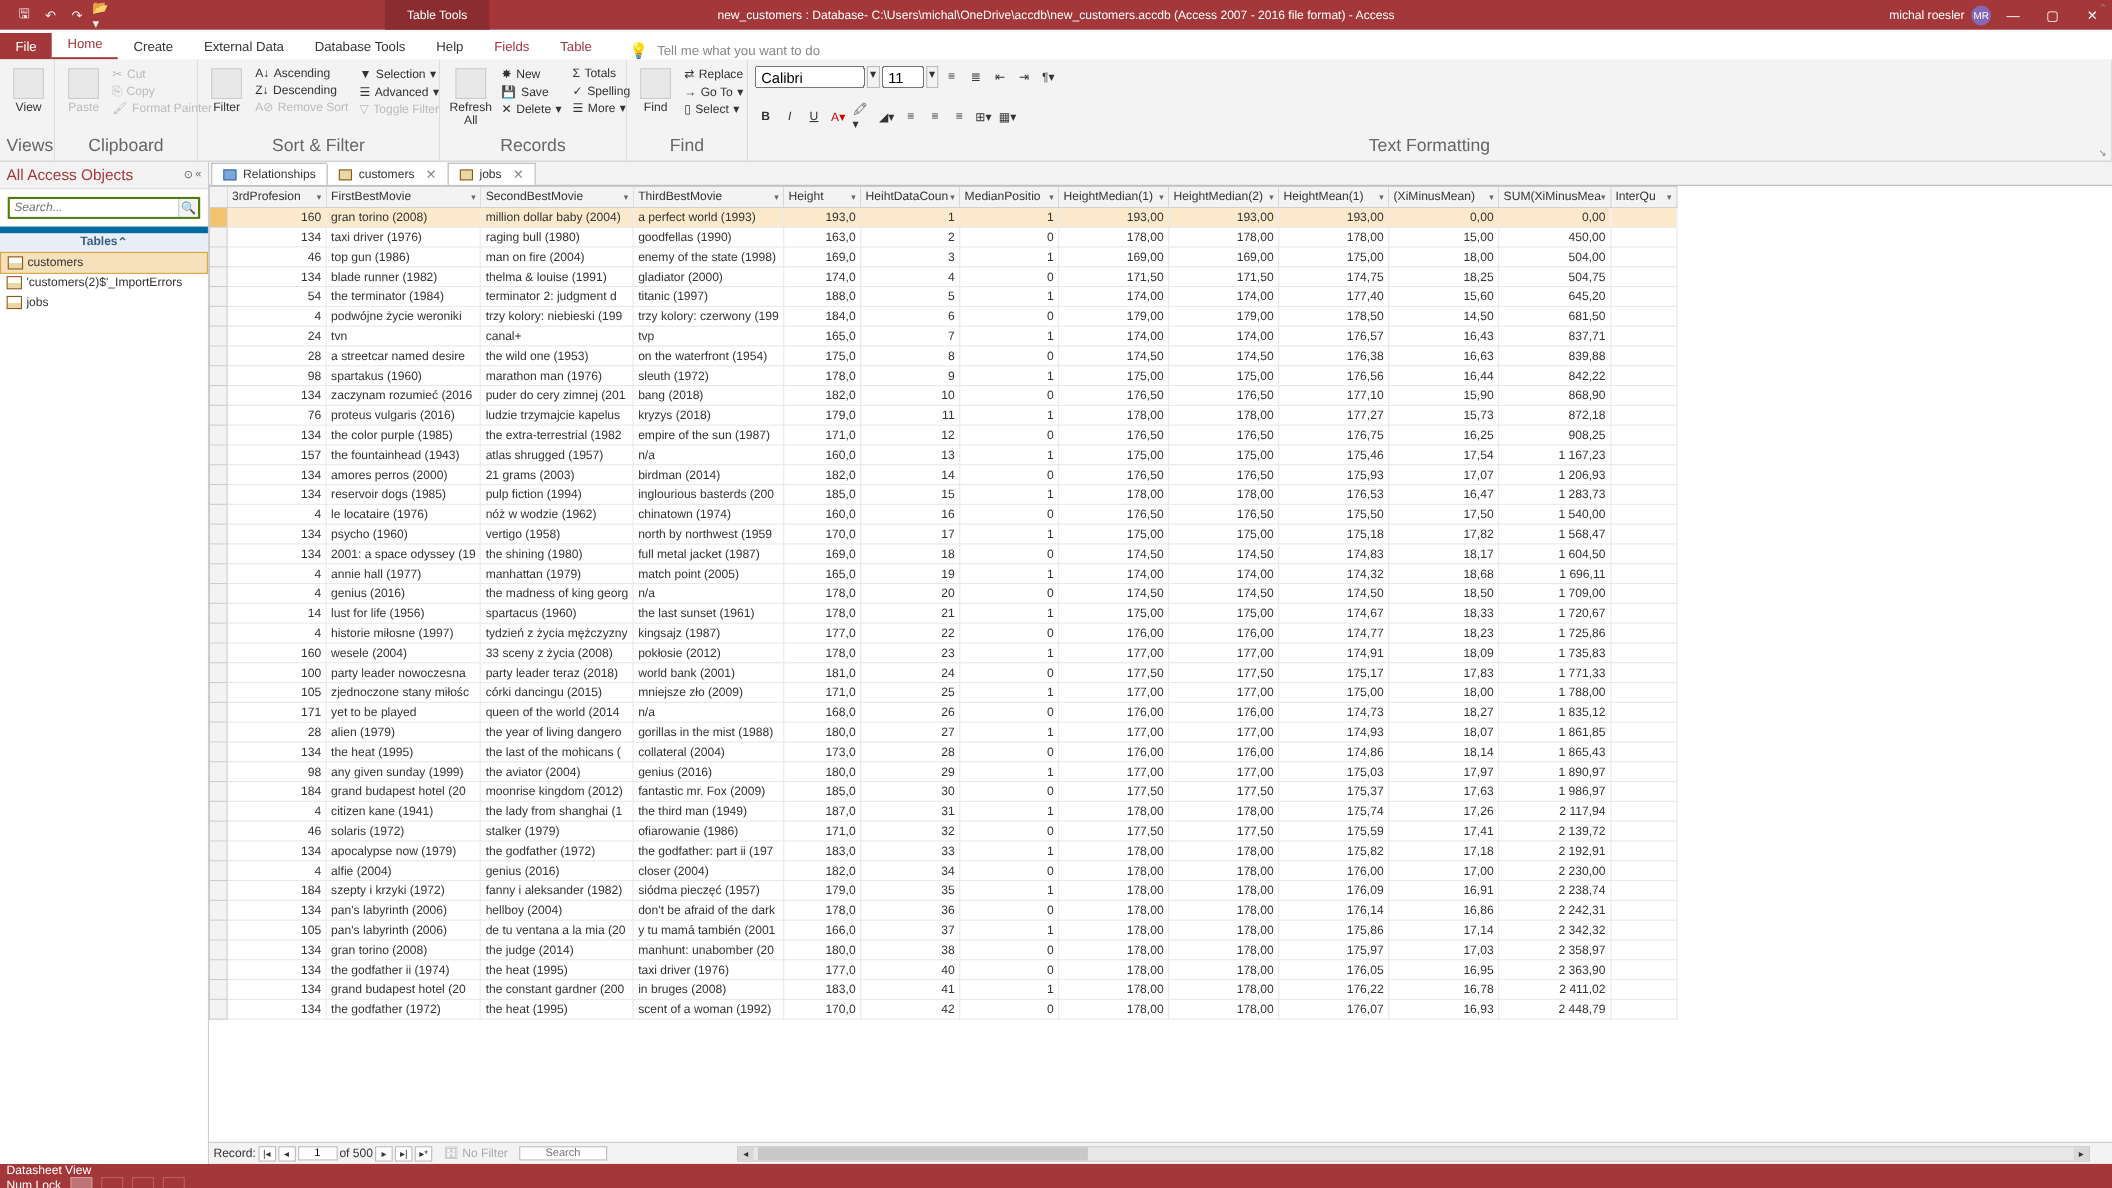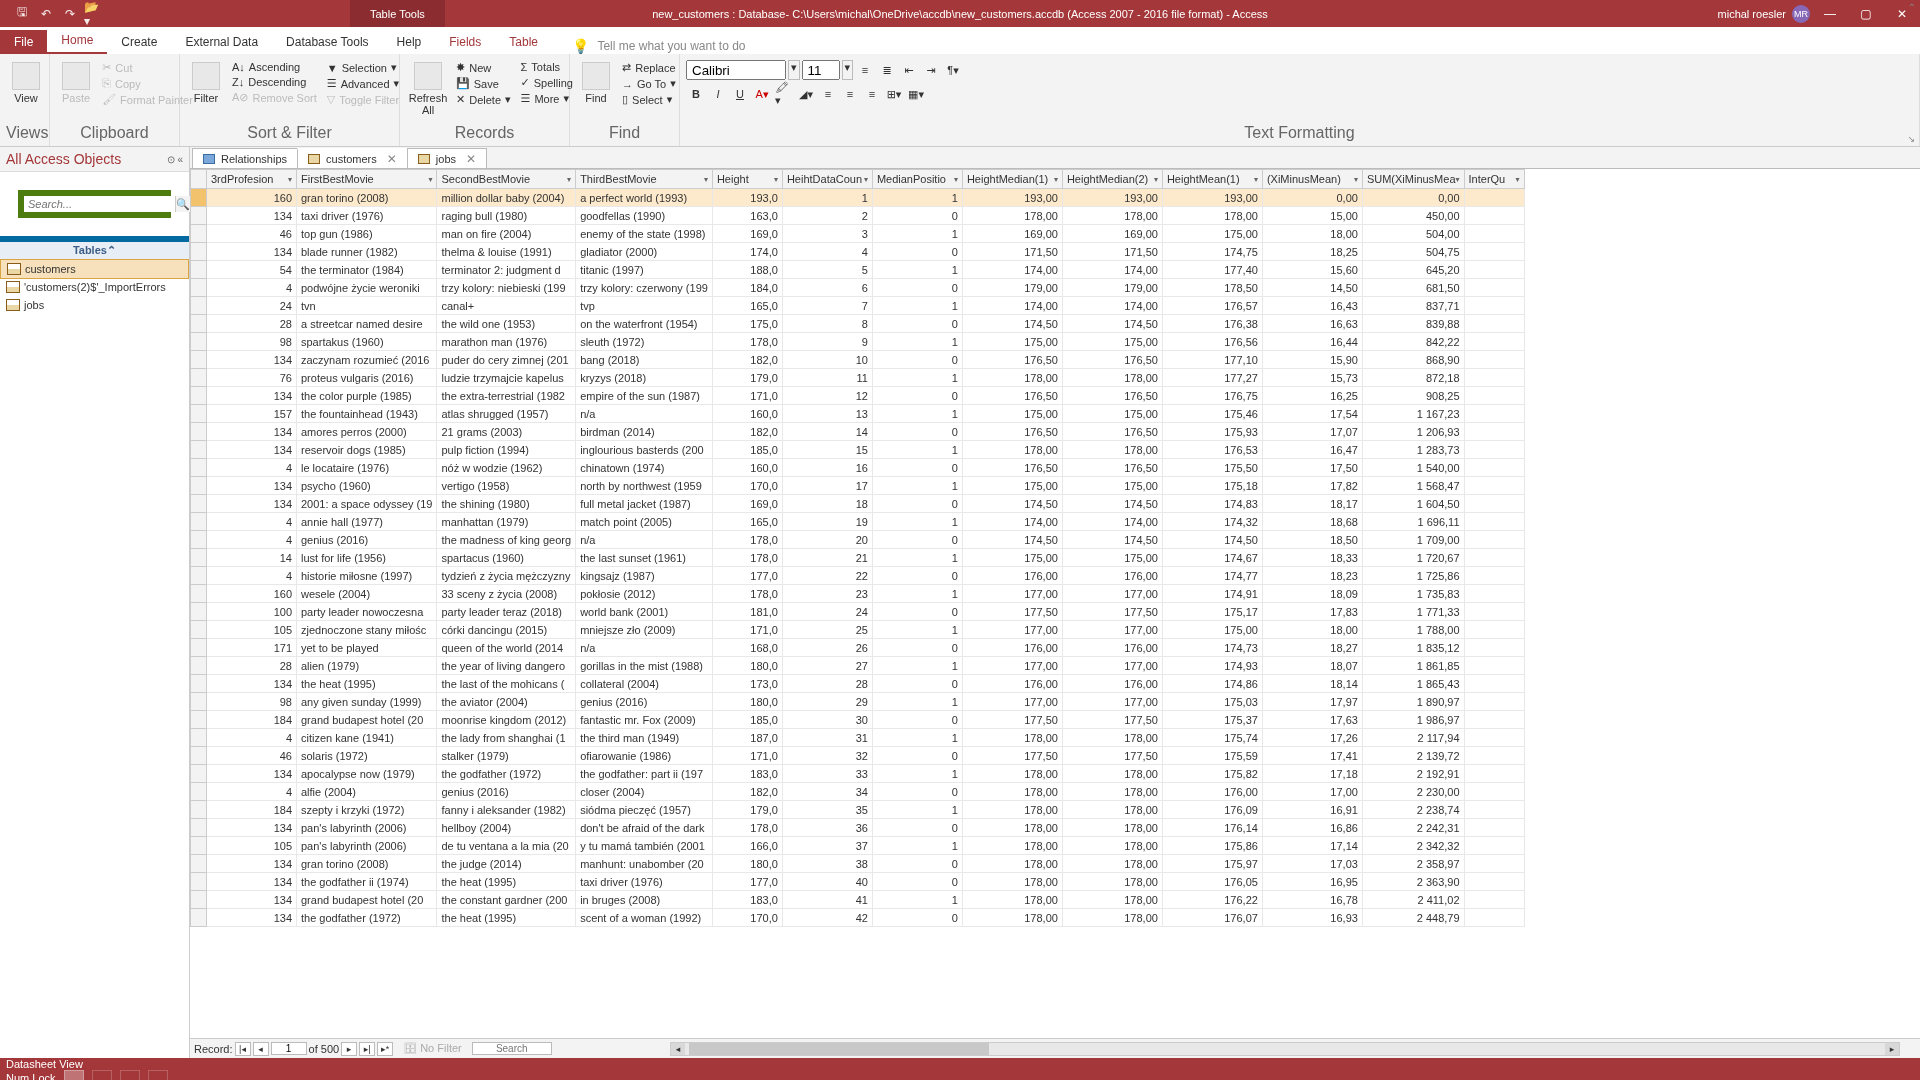--- a/index.html
+++ b/index.html
@@ -42,21 +42,21 @@
 .ribbon .fmt-btn { width: 20px; height: 20px; border: 1px solid transparent; display: flex; align-items: center; justify-content: center; font-size: 11px; }
 .ribbon .launcher { position: absolute; right: 4px; bottom: 2px; font-size: 9px; color: #888; }
 
 
 .workspace { display: flex; height: calc(100% - 27px - 27px - 93px - 22px); }
 
 
 .navpane { width: 190px; border-right: 1px solid #ccc; background: #fff; display: flex; flex-direction: column; }
 .navpane .header { background: #f3f3f3; border-bottom: 1px solid #ddd; padding: 4px 6px; display: flex; align-items: center; justify-content: space-between; font-size: 14px; color: #a4373a; }
 .navpane .header .arrows { font-size: 10px; color: #666; display: flex; gap: 2px; }
-.navpane .search { display: flex; border: 6px solid #4d7c0f; margin: 18px; }
+.navpane .search { display: flex; border: 2px solid #4d7c0f; margin: 7px; }
 .navpane .search input { flex: 1; border: 0; padding: 2px 4px; font-size: 11px; font-style: italic; color: #888; outline: none; }
 .navpane .search .mag { width: 18px; display: flex; align-items: center; justify-content: center; background: #f3f3f3; border-left: 1px solid #ccc; }
 .navpane .section { background: #e8eef5; border-top: 6px solid #0369a1; border-bottom: 1px solid #c4d5e8; padding: 2px 6px; font-weight: bold; font-size: 11px; display: flex; justify-content: center; color: #3b5d86; }
 .navpane .item { padding: 3px 6px 3px 24px; font-size: 11px; display: flex; align-items: center; gap: 6px; position: relative; }
 .navpane .item .tico { position: absolute; left: 6px; width: 14px; height: 12px; border: 1px solid #8a5c1a; background: linear-gradient(#fff 50%, #e9d8a6 50%); }
 .navpane .item.selected { background: #f7e1bc; border: 1px solid #d9a441; margin: -1px 0; }
 
 
 .objtabs { height: 22px; background: #f3f3f3; border-bottom: 1px solid #bbb; display: flex; align-items: flex-end; padding-left: 2px; }
 .objtabs .otab { background: #fff; border: 1px solid #bbb; border-bottom: 0; padding: 2px 10px; display: flex; align-items: center; gap: 6px; font-size: 11px; margin-right: -1px; height: 20px;}
@@ -241,21 +241,21 @@
             <span>⇄</span>
             <span>Replace</span>
           </div>
         <div class="small-btn"><span>→</span><span>Go To</span>▾</div>
         <div class="small-btn"><span>▯</span><span>Select</span>▾</div>
       </div>
     </div>
     <div class="label">Find</div>
   </div>
   <div class="group" style="flex:1; position:relative">
-    <div class="body" style="flex-direction:column; gap:4px; align-items:flex-start">
+    <div class="body" style="flex-direction:column; gap:16px; align-items:flex-start">
       <div class="btn-row">
         <input class="font-name" value="Calibri" style="">
           <span style="border:1px solid #bbb;padding:0 2px">▾</span>
         <input class="font-size" value="11" style="">
           <span style="border:1px solid #bbb;padding:0 2px">▾</span>
         <div class="fmt-btn">≡</div>
         <div class="fmt-btn">≣</div>
         <div class="fmt-btn">⇤</div>
         <div class="fmt-btn">⇥</div>
         <div class="fmt-btn">¶▾</div>

